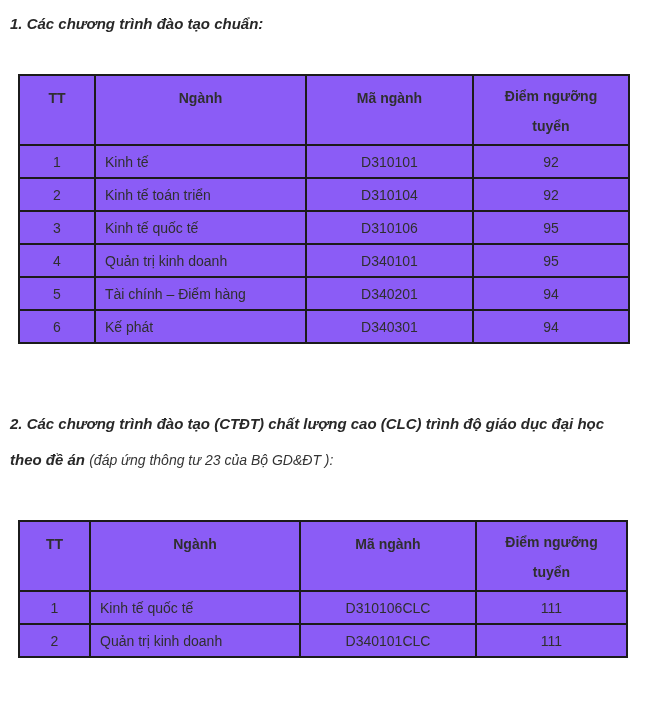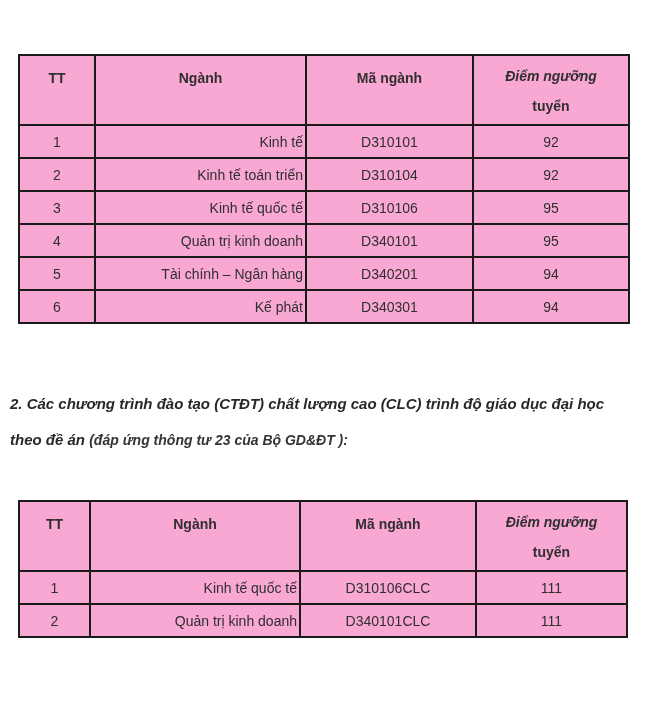--- a/index.html
+++ b/index.html
@@ -14,26 +14,26 @@
   }
   .heading {
     font-style: italic;
     font-weight: bold;
     font-size: 15px;
     color: #282828;
     margin: 0 0 0 10px;
   }
   .heading1 { line-height: 20px; }
   .heading2 { margin-top: 62px; line-height: 36px; max-width: 622px; }
-  .h-note { font-weight: bold; font-size: 14px; color: #343434; }
+  .h-note { font-weight: normal; font-size: 14px; color: #343434; }
   table.score-table {
     border-collapse: collapse;
     margin-left: 18px;
     table-layout: fixed;
-    background: #f9a8d4;
+    background: #8b5cf6;
   }
   .t1 { margin-top: 40px; width: 610px; }
   .t2 { margin-top: 42px; width: 608px; }
   .score-table th, .score-table td {
     border: 2px solid #1b1b1b;
     font-size: 14px;
     color: #2f2f2f;
     overflow: hidden;
   }
   .score-table th {
@@ -44,31 +44,32 @@
     line-height: 30px;
     text-align: center;
   }
   .score-table td {
     height: 33px;
     vertical-align: middle;
     text-align: center;
     padding: 0 2px;
   }
   .score-table td.c-nganh {
-    text-align: right;
+    text-align: left;
     padding-left: 9px;
   }
   .hline { display: block; line-height: 33px; }
-  .hline:first-child { line-height: 27px; font-style: italic; }
+  .hline:first-child { line-height: 27px; }
 </style>
 </head>
 <body>
 
 <div>
 
+  <h2 class="heading heading1">1. Các chương trình đào tạo chuẩn:</h2>
 
   <table class="score-table t1">
     <colgroup>
       <col style="width:76px">
         <col style="width:211px">
         <col style="width:167px">
         <col style="width:156px">
     </colgroup>
     <thead>
       <tr>
@@ -101,21 +102,21 @@
         <td>95</td>
       </tr>
       <tr>
         <td>4</td>
         <td class="c-nganh">Quản trị kinh doanh</td>
         <td>D340101</td>
         <td>95</td>
       </tr>
       <tr>
         <td>5</td>
-        <td class="c-nganh">Tài chính – Ngân hàng</td>
+        <td class="c-nganh">Tài chính – Điểm hàng</td>
         <td>D340201</td>
         <td>94</td>
       </tr>
       <tr>
         <td>6</td>
         <td class="c-nganh">Kế phát</td>
         <td>D340301</td>
         <td>94</td>
       </tr>
     </tbody>

